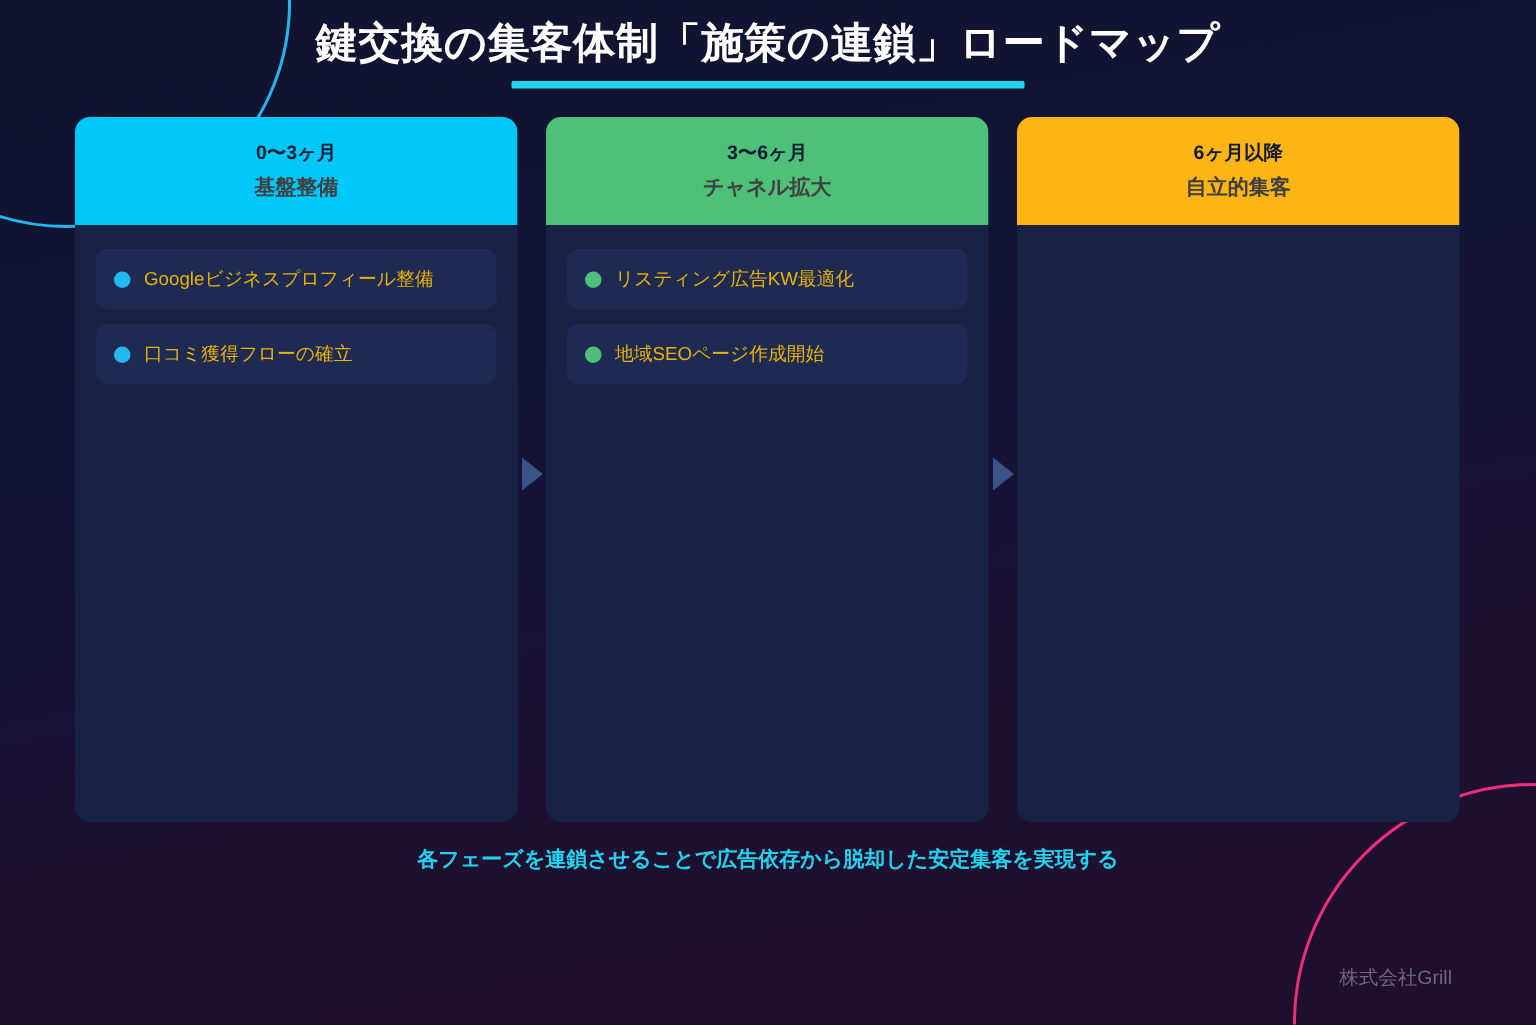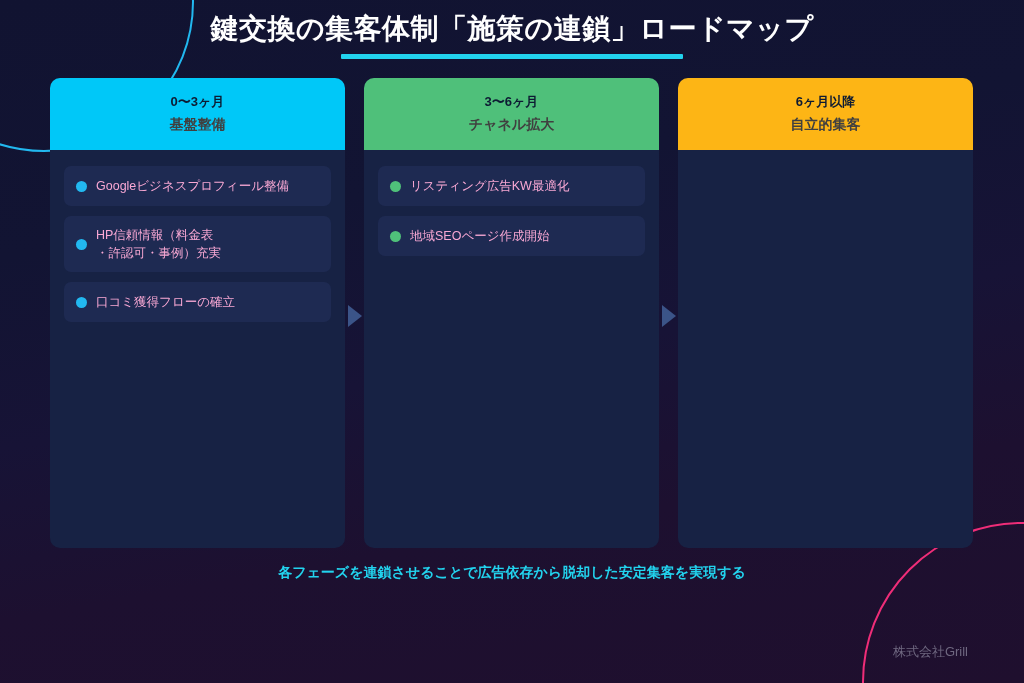--- a/index.html
+++ b/index.html
@@ -159,21 +159,21 @@
     height: 11px;
     border-radius: 50%;
     flex: 0 0 11px;
   }
   .dot-cyan  { background: #22b8f0; }
   .dot-green { background: #4fc07a; }
   .dot-amber { background: #fdb515; }
 
   .item-label {
     font-size: 12.5px;
-    color: #f9a8d4;
+    color: #eab308;
     line-height: 18px;
     white-space: pre-line;
   }
 
   
   #footer-caption {
     position: absolute;
     top: 564px;
     left: 0;
     width: 1024px;
@@ -212,25 +212,20 @@
       <div class="phase-period">0〜3ヶ月</div>
       <div class="phase-name">基盤整備</div>
     </div>
     <div class="phase-items">
       <div class="phase-item">
         <span class="item-dot dot-cyan"></span>
         <span class="item-label">Googleビジネスプロフィール整備</span>
       </div>
       <div class="phase-item">
         <span class="item-dot dot-cyan"></span>
-        <span class="item-label">HP信頼情報（料金表
-・許認可・事例）充実</span>
-      </div>
-      <div class="phase-item">
-        <span class="item-dot dot-cyan"></span>
         <span class="item-label">口コミ獲得フローの確立</span>
       </div>
     </div>
   </div>
 
   <div class="phase-gap">
     <div class="arrow-connector"></div>
   </div>
 
   <div class="phase-col">

